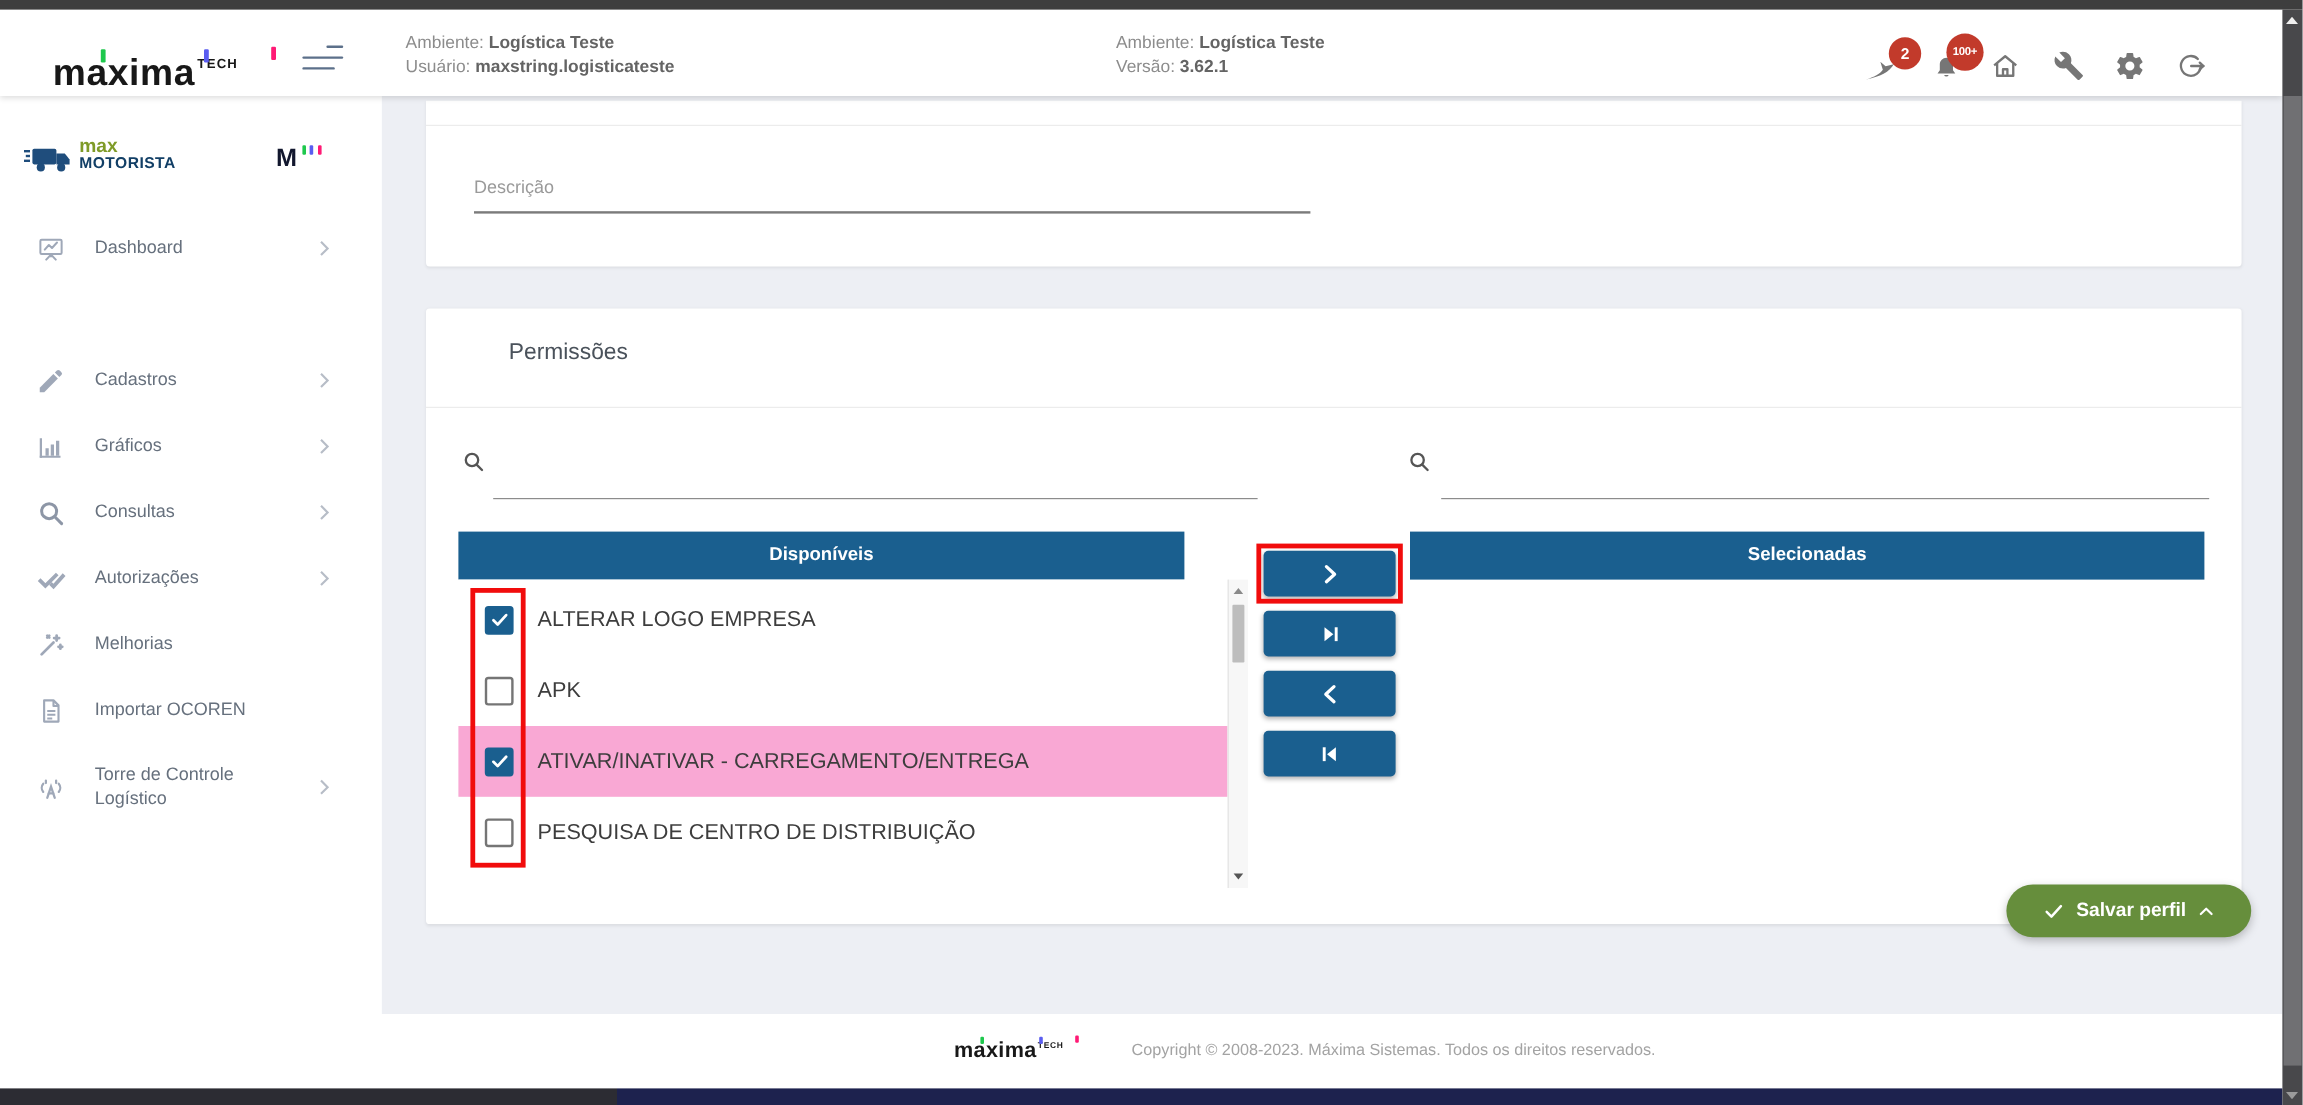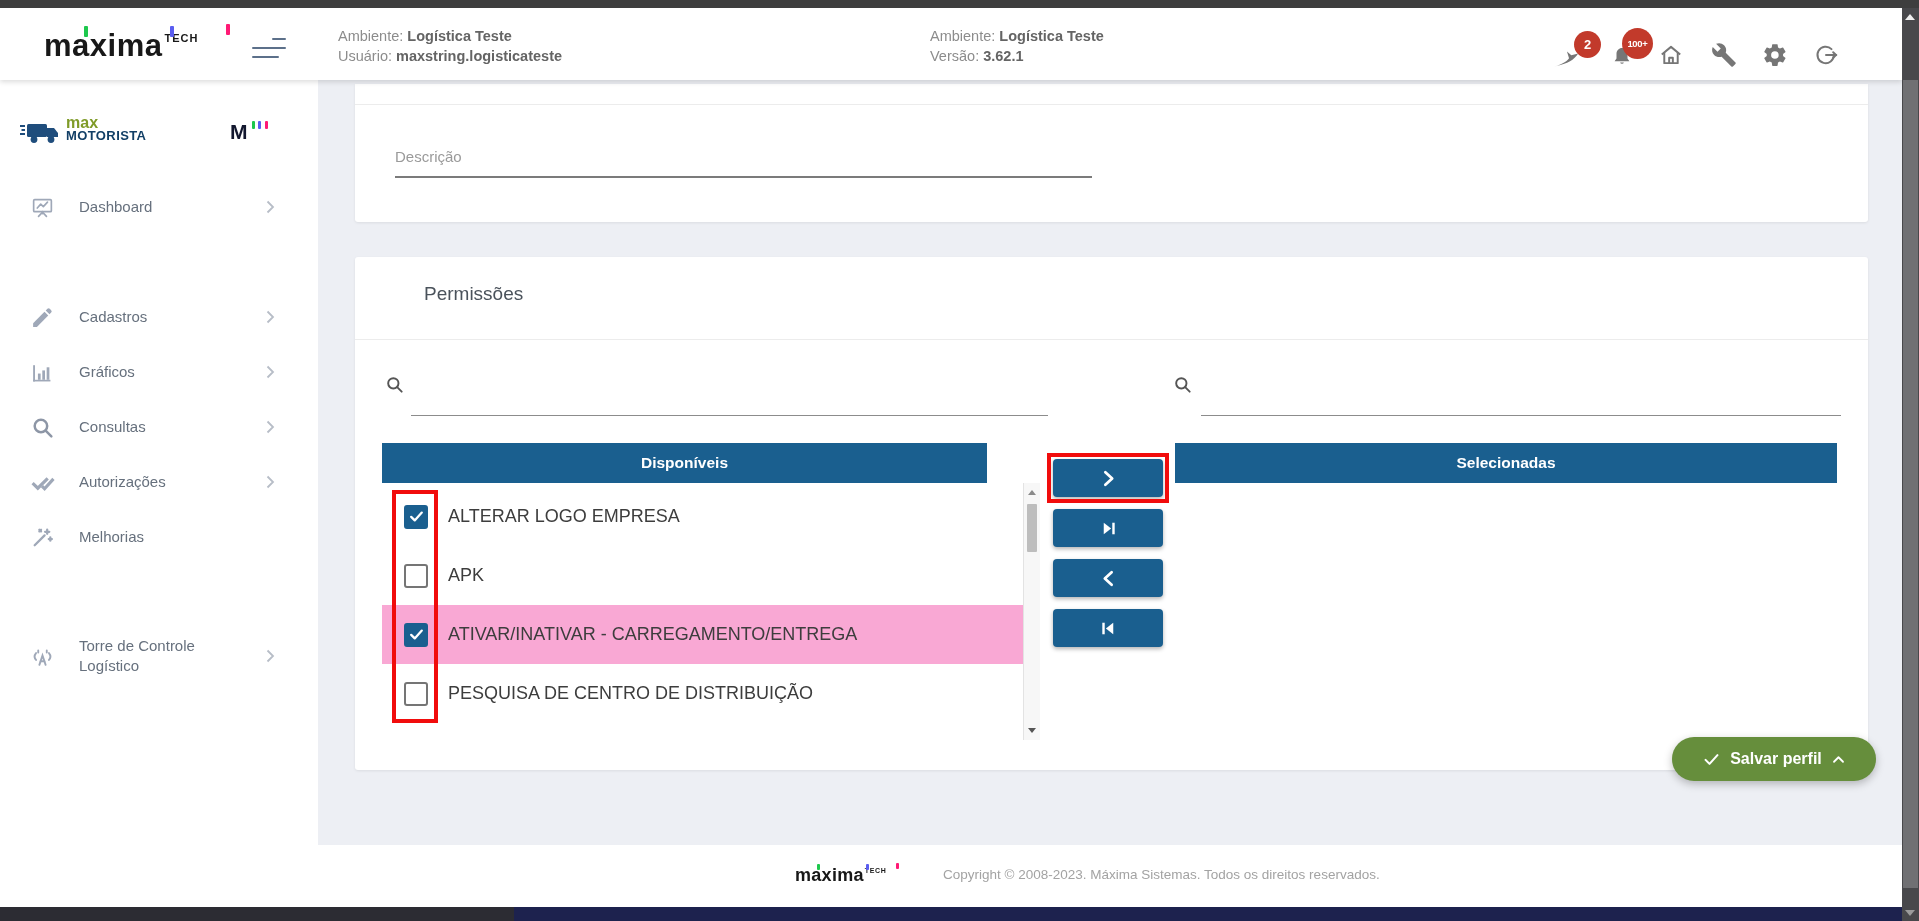--- a/index.html
+++ b/index.html
@@ -11,21 +11,21 @@
   .bottom-strip{position:absolute;left:0;top:907px;width:1902px;height:14px;z-index:40;
                 background:linear-gradient(90deg,#2c2c33 0 514px,#1d224e 514px 100%);}
   .page-scrollbar{position:absolute;left:1902px;top:8px;width:17px;height:913px;background:#48484b;z-index:55;}
   .page-scrollbar .up{position:absolute;left:3px;top:6px;width:0;height:0;border-left:5.5px solid transparent;border-right:5.5px solid transparent;border-bottom:6px solid #efefef;}
   .page-scrollbar .thumb{position:absolute;left:1px;top:72px;width:15px;height:808px;background:#707073;}
   .page-scrollbar .down{position:absolute;left:3px;bottom:5px;width:0;height:0;border-left:5.5px solid transparent;border-right:5.5px solid transparent;border-top:6px solid #9b9b9b;}
 
   
   header{position:absolute;left:0;top:8px;width:1902px;height:72px;background:#fff;z-index:50;
          box-shadow:0 2px 5px rgba(0,0,0,.14);}
-  .brand{position:absolute;left:44px;top:16px;width:200px;height:44px;}
+  .brand{position:absolute;left:44px;top:31px;width:200px;height:44px;}
   .brand .word{font-weight:800;font-size:31px;letter-spacing:.5px;color:#181818;line-height:44px;}
   .brand .suffix{font-weight:700;font-size:11px;letter-spacing:1px;color:#181818;vertical-align:14px;margin-left:2px;}
   .brand i{position:absolute;border-radius:1px;}
   .brand .tick-green{left:40px;top:2px;width:4px;height:11px;background:#1ec84d;}
   .brand .tick-blue{left:126px;top:2px;width:4px;height:11px;background:#5a5df0;}
   .brand .tick-pink{left:182px;top:0px;width:4px;height:11px;background:#ff1a75;}
   .hamburger{position:absolute;left:252px;top:28px;width:36px;height:24px;display:flex;flex-direction:column;justify-content:space-between;cursor:pointer;background:none;border:none;padding:2px 0;}
   .hamburger span{height:2.4px;border-radius:2px;background:#5c708a;}
   .hamburger .l1{width:14px;align-self:flex-end;margin-right:2px;}
   .hamburger .l2{width:34px;}
@@ -255,20 +255,28 @@
           </svg></span>
     </div>
     <div class="nav-item" style="top:435px;">
       <span class="nicon"><svg viewBox="0 0 24 24" fill="none" stroke="currentColor" stroke-width="2.2" stroke-linecap="round">
             <path d="M4.5 19.5 14 10"></path>
             <path d="M16.5 4.5v4M14.5 6.5h4"></path>
             <path d="M19.5 12v3M18 13.5h3"></path>
             <path d="M9 4.5l1.6 1.6M10.6 4.5 9 6.1"></path>
           </svg></span>
       <span class="nlabel">Melhorias</span>
+    </div>
+    <div class="nav-item" style="top:490px;">
+      <span class="nicon"><svg viewBox="0 0 24 24" fill="none" stroke="currentColor" stroke-width="1.7" stroke-linejoin="round">
+            <path d="M6.5 3.5H14l4 4v13H6.5z"></path>
+            <path d="M14 3.5V8h4"></path>
+            <path d="M9 12h6.5M9 15h6.5M9 18h4"></path>
+          </svg></span>
+      <span class="nlabel">Importar OCOREN</span>
     </div>
     <div class="nav-item" style="top:545px;height:62px;">
       <span class="nicon"><svg viewBox="0 0 24 24" fill="none" stroke="currentColor" stroke-width="1.8" stroke-linecap="round">
             <path d="M9 20l3-9 3 9"></path>
             <path d="M10.2 16.5h3.6"></path>
             <path d="M5.8 8.7c-1.6 1.9-1.6 4.7 0 6.6"></path>
             <path d="M18.2 8.7c1.6 1.9 1.6 4.7 0 6.6"></path>
             <path d="M7.9 6.2v2M16.1 6.2v2"></path>
           </svg></span>
       <span class="nlabel">Torre de Controle Logístico</span>

